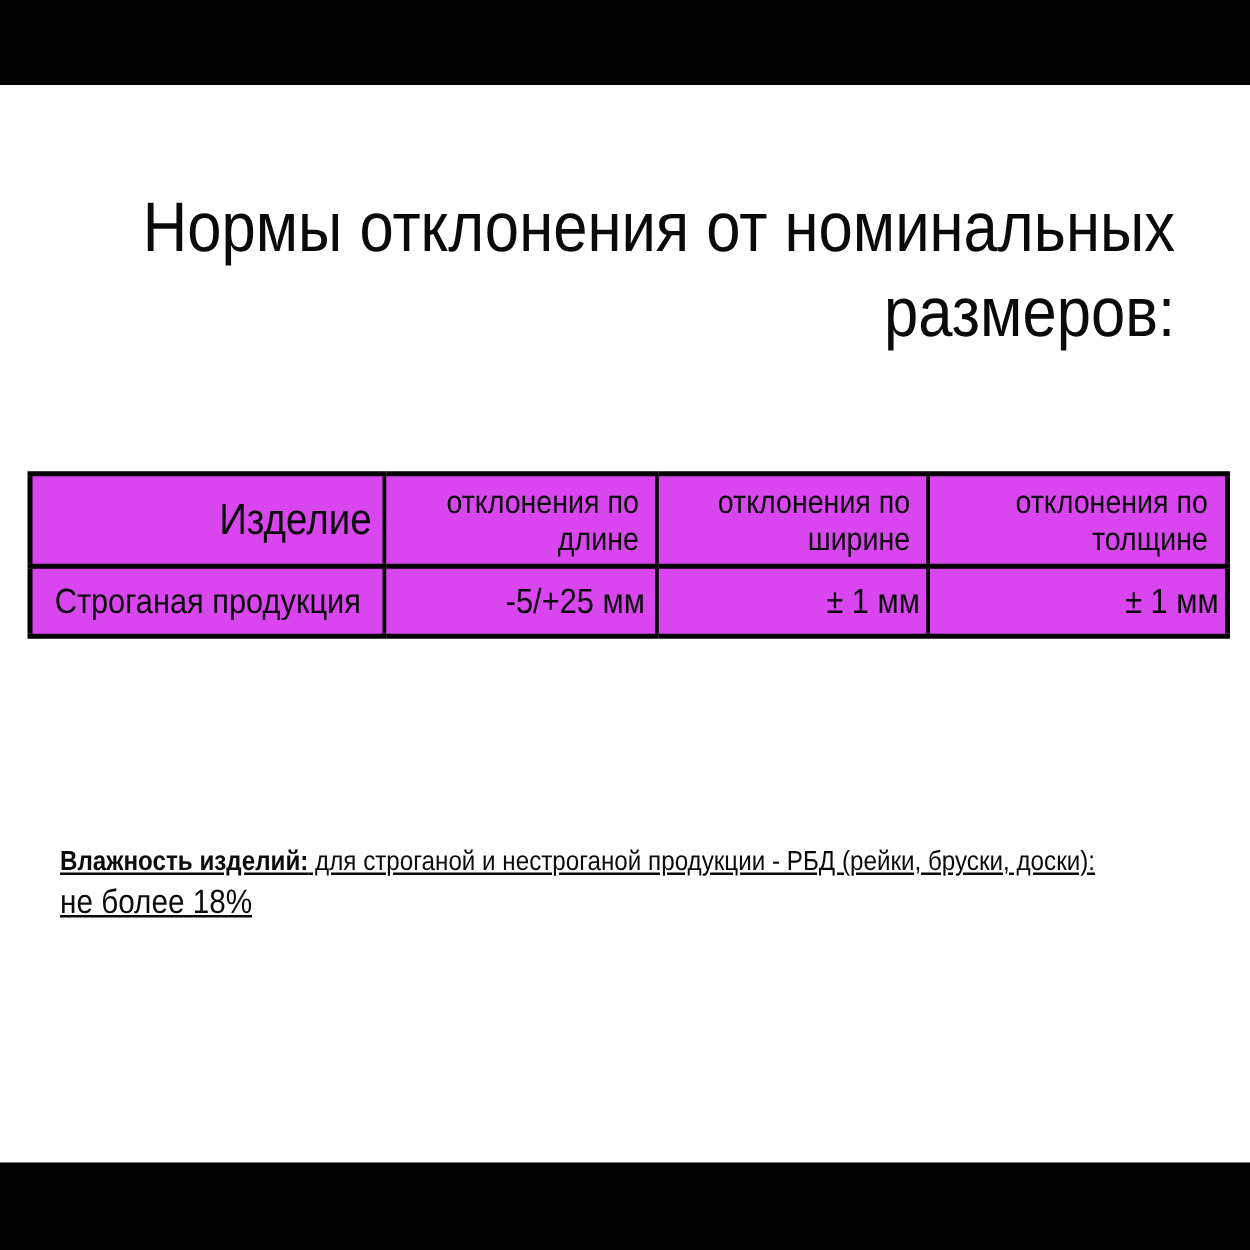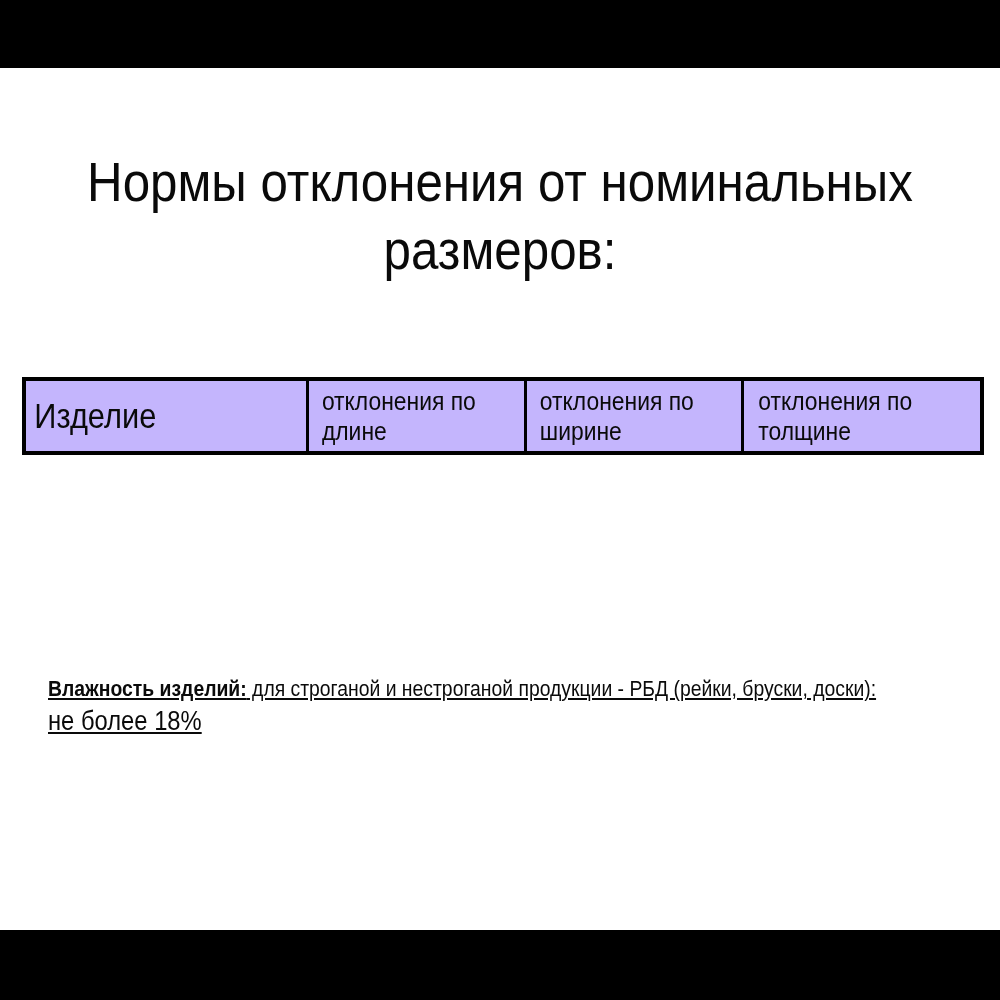--- a/index.html
+++ b/index.html
@@ -15,21 +15,21 @@
     position: absolute; left: 0; width: 1000px;
     background: #000000;
   }
   .bar.top { top: 0; height: 68px; }
   .bar.bottom { bottom: 0; height: 70px; }
 
   .title {
     position: absolute;
     top: 148px; left: 0; width: 1000px;
     margin: 0;
-    text-align: center;
+    text-align: right;
     font-size: 56px;
     font-weight: 400;
     line-height: 68px;
     color: #0a0a0a;
   }
   .title .line { display: block; }
 
   
   .cond {
     display: inline-block;
@@ -44,24 +44,24 @@
     top: 377px; left: 22px;
     width: 958px;
     border-collapse: collapse;
     table-layout: fixed;
     border: 4px solid #000000;
   }
   .spec-table th, .spec-table td {
     border: 3px solid #000000;
     border-top-width: 4px;
     border-bottom-width: 4px;
-    text-align: left;
+    text-align: right;
     vertical-align: middle;
     padding: 0;
-    background: #c4b5fd;
+    background: #d946ef;
     font-weight: 400;
     overflow: visible;
   }
   .spec-table th { height: 70px; font-size: 26px; line-height: 30px; }
   .spec-table th.product-h { font-size: 35px; line-height: 38px; }
   .spec-table td { height: 52px; }
   .spec-table td.label-cell { font-size: 28px; }
   .spec-table td.value-cell { font-size: 28px; }
   .spec-table td .cond { white-space: nowrap; }
   .spec-table th .cond { max-width: 100%; }
@@ -112,20 +112,34 @@
       </th>
       <th>
         <span class="cond">отклонения по ширине</span>
       </th>
       <th>
         <span class="cond">отклонения по толщине</span>
       </th>
     </tr>
   </thead>
   <tbody>
+    <tr>
+      <td class="label-cell">
+        <span class="cond">Строганая продукция</span>
+      </td>
+      <td class="value-cell">
+        <span class="cond">-5/+25 мм</span>
+      </td>
+      <td class="value-cell">
+        <span class="cond">± 1 мм</span>
+      </td>
+      <td class="value-cell">
+        <span class="cond">± 1 мм</span>
+      </td>
+    </tr>
   </tbody>
 </table>
 
 <div class="note">
   <div class="cond left block note-line1">
     <b>Влажность изделий:</b><span> для строганой и нестроганой продукции - РБД (рейки, бруски, доски):</span>
   </div>
   <div class="cond left block note-line2">не более 18%</div>
 </div>
 

